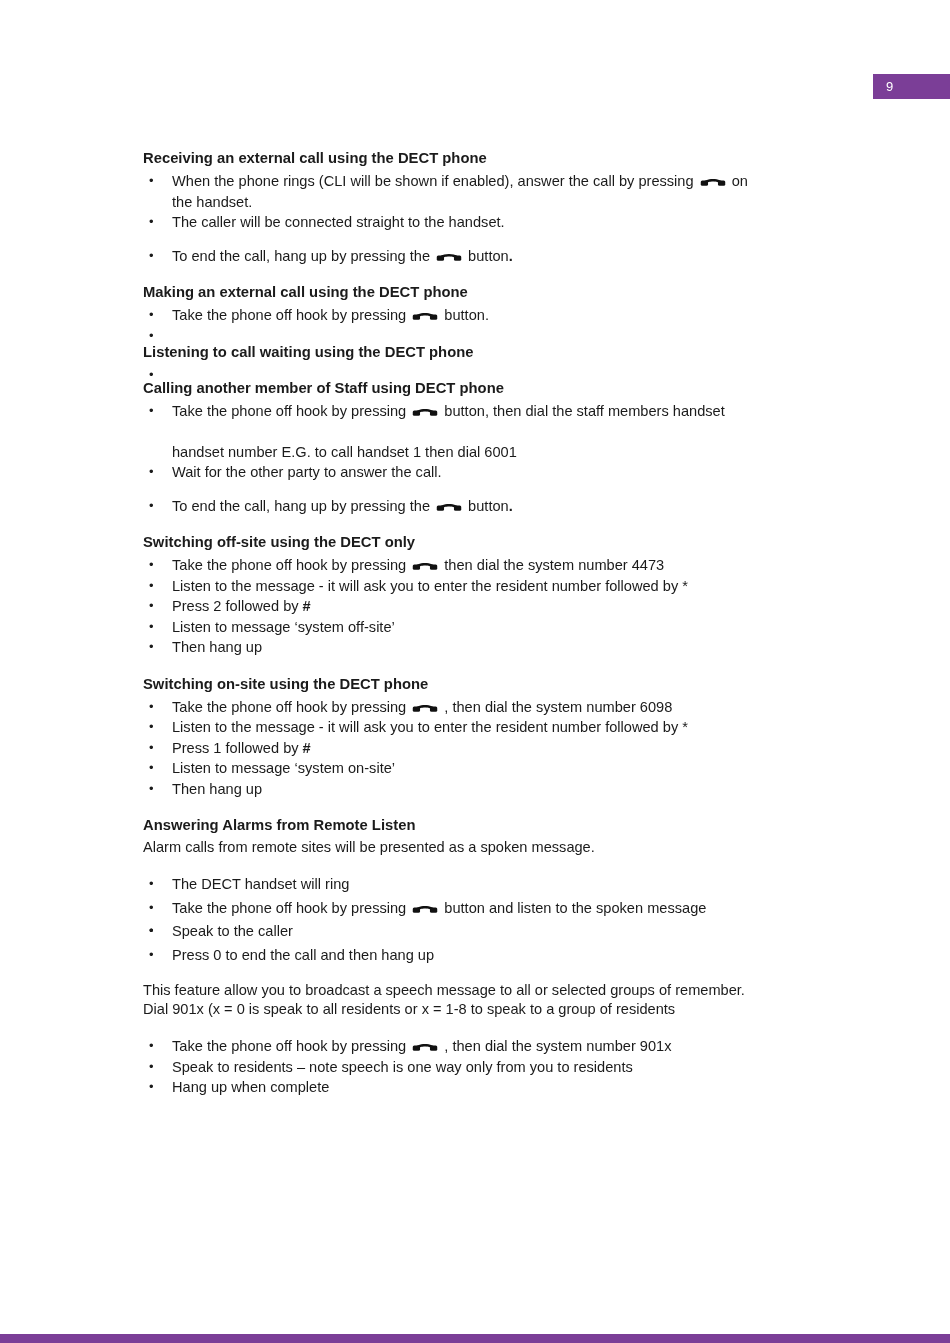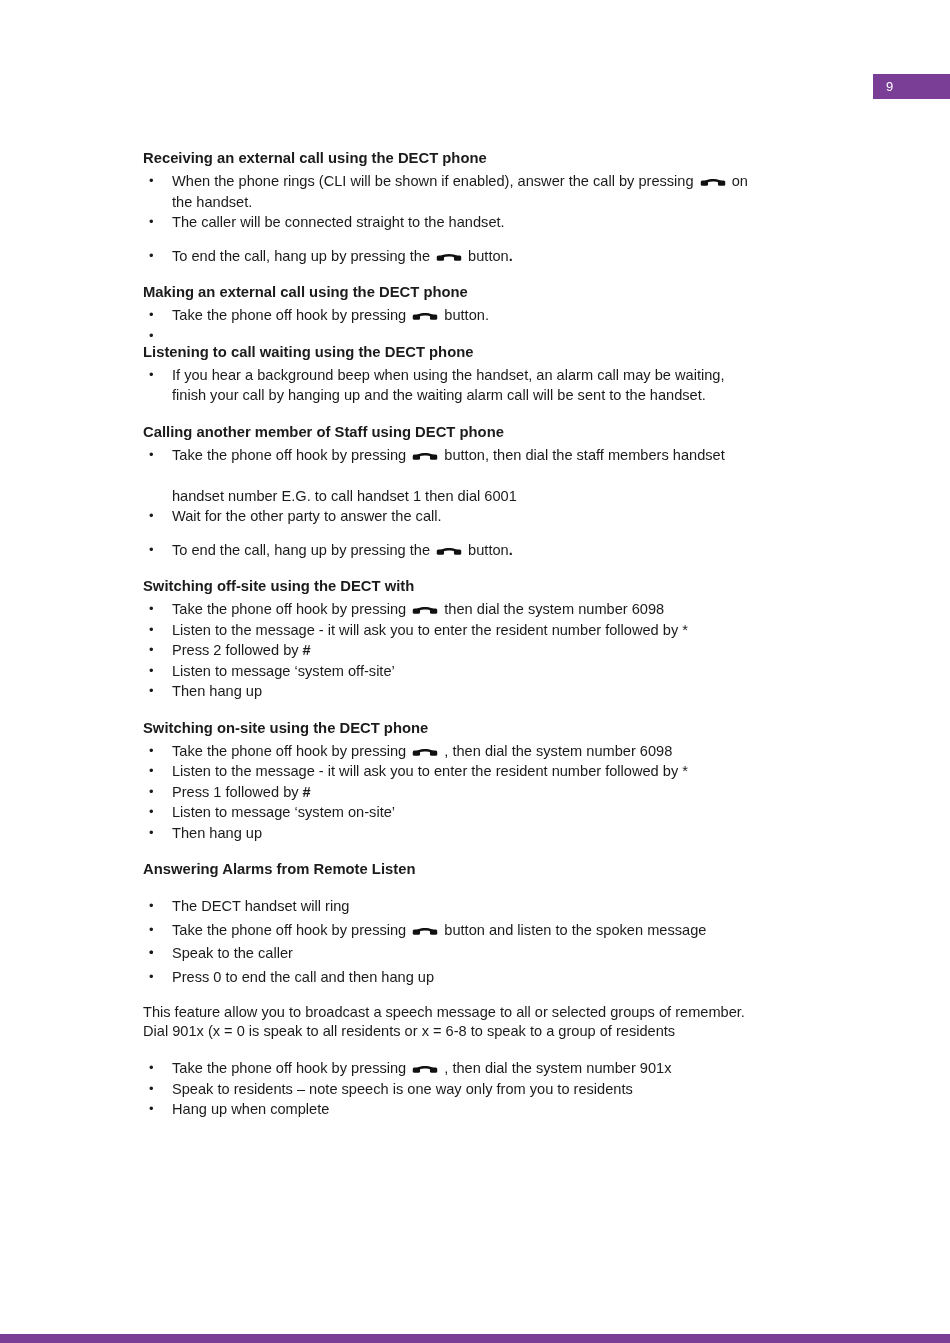--- a/index.html
+++ b/index.html
@@ -89,47 +89,47 @@
                 <path d="M4 12 C4 4 30 4 30 12 L25 12 C25 8.5 9 8.5 9 12 Z" fill="#111"></path>
                 <rect x="1" y="8" width="9.5" height="7" rx="2" fill="#111"></rect>
                 <rect x="23.5" y="8" width="9.5" height="7" rx="2" fill="#111"></rect>
               </svg><span> button.</span></span></li>
           <li class="bitem"><span class="marker">•</span></li>
         </ul>
       </section>
       <section class="sec">
         <h3>Listening to call waiting using the DECT phone</h3>
         <ul class="blist">
-          <li class="bitem"><span class="marker">•</span><span class="btext"><span>If you hear a background beep when using the handset, an alarm call may be waiting,</span><br><span>finish your call by hanging up and the waiting alarm call will be sent to the handset.</span></span></li>
+          <li class="bitem"><span class="marker">•</span></li>
         </ul>
       </section>
       <section class="sec">
         <h3>Calling another member of Staff using DECT phone</h3>
         <ul class="blist">
           <li class="bitem"><span class="marker">•</span><span class="btext"><span>Take the phone off hook by pressing </span><svg class="phone-ic" viewBox="0 0 34 16" xmlns="http://www.w3.org/2000/svg">
                 <path d="M4 12 C4 4 30 4 30 12 L25 12 C25 8.5 9 8.5 9 12 Z" fill="#111"></path>
                 <rect x="1" y="8" width="9.5" height="7" rx="2" fill="#111"></rect>
                 <rect x="23.5" y="8" width="9.5" height="7" rx="2" fill="#111"></rect>
               </svg><span> button, then dial the staff members handset</span><br><br><span>handset number E.G. to call handset 1 then dial 6001</span></span></li>
           <li class="bitem"><span class="marker">•</span><span class="btext"><span>Wait for the other party to answer the call.</span></span></li>
           <li class="bitem gapbefore"><span class="marker">•</span><span class="btext"><span>To end the call, hang up by pressing the </span><svg class="phone-ic" viewBox="0 0 34 16" xmlns="http://www.w3.org/2000/svg">
                 <path d="M4 12 C4 4 30 4 30 12 L25 12 C25 8.5 9 8.5 9 12 Z" fill="#111"></path>
                 <rect x="1" y="8" width="9.5" height="7" rx="2" fill="#111"></rect>
                 <rect x="23.5" y="8" width="9.5" height="7" rx="2" fill="#111"></rect>
               </svg><span>  button</span><span class="b">.</span></span></li>
         </ul>
       </section>
       <section class="sec">
-        <h3>Switching off-site using the DECT with</h3>
+        <h3>Switching off-site using the DECT only</h3>
         <ul class="blist">
           <li class="bitem"><span class="marker">•</span><span class="btext"><span>Take the phone off hook by pressing </span><svg class="phone-ic" viewBox="0 0 34 16" xmlns="http://www.w3.org/2000/svg">
                 <path d="M4 12 C4 4 30 4 30 12 L25 12 C25 8.5 9 8.5 9 12 Z" fill="#111"></path>
                 <rect x="1" y="8" width="9.5" height="7" rx="2" fill="#111"></rect>
                 <rect x="23.5" y="8" width="9.5" height="7" rx="2" fill="#111"></rect>
-              </svg><span> then dial the system number 6098</span></span></li>
+              </svg><span> then dial the system number 4473</span></span></li>
           <li class="bitem"><span class="marker">•</span><span class="btext"><span>Listen to the message - it will ask you to enter the resident number followed by *</span></span></li>
           <li class="bitem"><span class="marker">•</span><span class="btext"><span>Press 2 followed by </span><span class="b">#</span></span></li>
           <li class="bitem"><span class="marker">•</span><span class="btext"><span>Listen to message ‘system off-site’</span></span></li>
           <li class="bitem"><span class="marker">•</span><span class="btext"><span>Then hang up</span></span></li>
         </ul>
       </section>
       <section class="sec">
         <h3>Switching on-site using the DECT phone</h3>
         <ul class="blist">
           <li class="bitem"><span class="marker">•</span><span class="btext"><span>Take the phone off hook by pressing </span><svg class="phone-ic" viewBox="0 0 34 16" xmlns="http://www.w3.org/2000/svg">
@@ -138,35 +138,36 @@
                 <rect x="23.5" y="8" width="9.5" height="7" rx="2" fill="#111"></rect>
               </svg><span> , then dial the system number 6098</span></span></li>
           <li class="bitem"><span class="marker">•</span><span class="btext"><span>Listen to the message - it will ask you to enter the resident number followed by *</span></span></li>
           <li class="bitem"><span class="marker">•</span><span class="btext"><span>Press 1 followed by </span><span class="b">#</span></span></li>
           <li class="bitem"><span class="marker">•</span><span class="btext"><span>Listen to message ‘system on-site’</span></span></li>
           <li class="bitem"><span class="marker">•</span><span class="btext"><span>Then hang up</span></span></li>
         </ul>
       </section>
       <section class="sec">
         <h3>Answering Alarms from Remote Listen</h3>
+        <p class="para"><span>Alarm calls from remote sites will be presented as a spoken message.</span></p>
         <ul class="blist spaced gaptop">
           <li class="bitem"><span class="marker">•</span><span class="btext"><span>The DECT handset will ring</span></span></li>
           <li class="bitem"><span class="marker">•</span><span class="btext"><span>Take the phone off hook by pressing </span><svg class="phone-ic" viewBox="0 0 34 16" xmlns="http://www.w3.org/2000/svg">
                 <path d="M4 12 C4 4 30 4 30 12 L25 12 C25 8.5 9 8.5 9 12 Z" fill="#111"></path>
                 <rect x="1" y="8" width="9.5" height="7" rx="2" fill="#111"></rect>
                 <rect x="23.5" y="8" width="9.5" height="7" rx="2" fill="#111"></rect>
               </svg><span> button and listen to the spoken message</span></span></li>
           <li class="bitem"><span class="marker">•</span></li>
           <li class="bitem"><span class="marker">•</span><span class="btext"><span>Speak to the caller</span></span></li>
           <li class="bitem"><span class="marker">•</span><span class="btext"><span>Press 0 to end the call and then hang up</span></span></li>
         </ul>
       </section>
       <section class="sec">
         <p class="para"><span>This feature allow you to broadcast a speech message to all or selected groups of remember.</span></p>
-        <p class="para"><span>Dial 901x (x = 0 is speak to all residents or x = 6-8 to speak to a group of residents</span></p>
+        <p class="para"><span>Dial 901x (x = 0 is speak to all residents or x = 1-8 to speak to a group of residents</span></p>
         <ul class="blist gaptop">
           <li class="bitem"><span class="marker">•</span><span class="btext"><span>Take the phone off hook by pressing </span><svg class="phone-ic" viewBox="0 0 34 16" xmlns="http://www.w3.org/2000/svg">
                 <path d="M4 12 C4 4 30 4 30 12 L25 12 C25 8.5 9 8.5 9 12 Z" fill="#111"></path>
                 <rect x="1" y="8" width="9.5" height="7" rx="2" fill="#111"></rect>
                 <rect x="23.5" y="8" width="9.5" height="7" rx="2" fill="#111"></rect>
               </svg><span> , then dial the system number 901x</span></span></li>
           <li class="bitem"><span class="marker">•</span><span class="btext"><span>Speak to residents – note speech is one way only from you to residents</span></span></li>
           <li class="bitem"><span class="marker">•</span><span class="btext"><span>Hang up when complete</span></span></li>
         </ul>
       </section>

